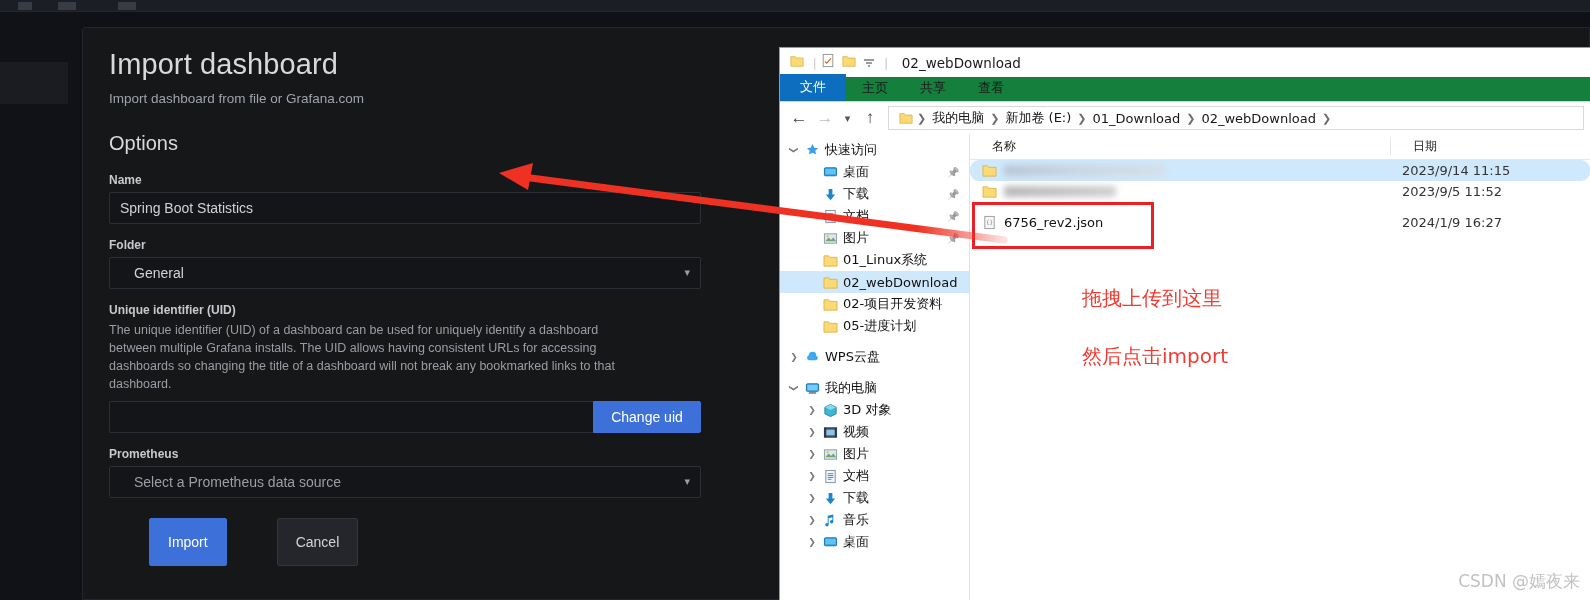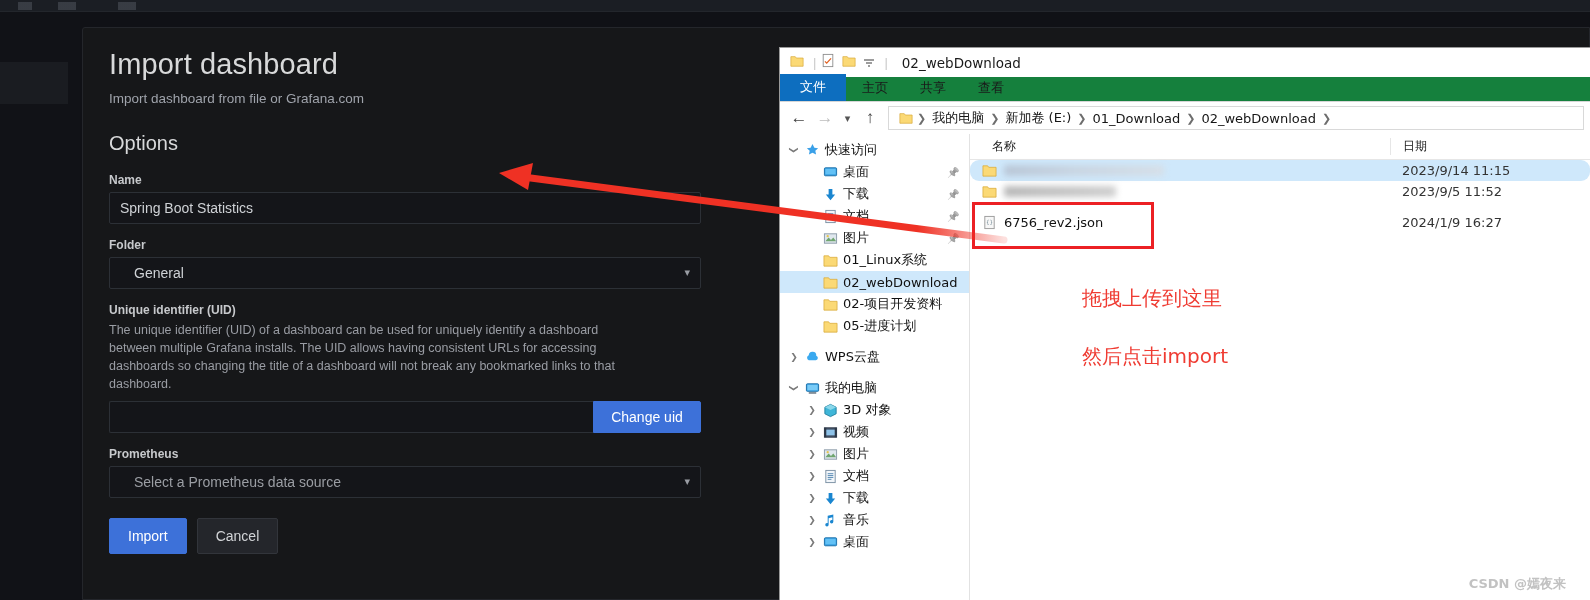--- a/index.html
+++ b/index.html
@@ -32,21 +32,21 @@
     color:#cfd2d6; font-size:14px; padding:0 10px; display:flex; align-items:center;
   }
   .input.placeholder { color:#9b9ea4; }
   .select { position:relative;padding-left:24px; }
   .select .chev { position:absolute; right:10px; top:9px; color:#9a9da4; font-size:11px; line-height:1; }
   .uid-row { display:flex; width:592px; }
   .uid-row .input { width:484px; border-top-right-radius:0; border-bottom-right-radius:0; border-right:none; }
   .btn-changeuid { width:108px; height:32px; background:#3d71d9; color:#fff; font-size:14px;
     display:flex; align-items:center; justify-content:center; border:1px solid #3d71d9; border-radius:0 2px 2px 0; cursor:pointer; }
   .btn-row { display:flex; gap:10px; margin-top:20px; }
-  .btn { height:36px; border-radius:2px; font-size:14px; display:flex; align-items:center; justify-content:center; cursor:pointer; }
+  .btn { height:48px; border-radius:2px; font-size:14px; display:flex; align-items:center; justify-content:center; cursor:pointer;margin-left:40px; }
   .btn-primary { background:#3d71d9; color:#fff; padding:0 18px; border:1px solid #3d71d9; }
   .btn-secondary { background:#24262b; color:#d2d4d7; padding:0 18px; border:1px solid #32353b; }
 
   
   .explorer { position:absolute; left:779px; top:47px; width:811px; height:553px; background:#ffffff;
       border-left:1px solid #9a9a9a; border-top:1px solid #9a9a9a; overflow:hidden; }
   .exp-title { height:29px; display:flex; align-items:center; padding-left:10px; background:#ffffff; }
   .qa-icon { margin-right:7px; }
   .qa-sep { color:#c9c9c9; margin:0 5px 0 2px; font-size:13px; }
   .exp-title-text { font-size:13.5px; color:#1a1a1a; margin-left:9px; font-family:"DejaVu Sans","Liberation Sans",sans-serif; }
@@ -71,37 +71,37 @@
   .tnode .exp-arrow { width:16px; text-align:center; color:#7a7a7a; font-size:9px; flex:none; }
   .tnode .ticon { width:20px; display:flex; align-items:center; justify-content:center; flex:none; }
   .tnode .tlabel { padding-left:3px; }
   .pin { position:absolute; right:9px; color:#9b9b9b; font-size:11px; }
   .tgap { height:9px; }
 
   .filepane { flex:1; position:relative; background:#fff; }
   .colhead { height:26px; display:flex; align-items:center; border-bottom:1px solid #e6e6e6; }
   .colhead .c { font-size:12px; color:#1a1a1a; font-family:"DejaVu Sans","Liberation Sans",sans-serif; cursor:pointer; }
   .c-name { width:420px; padding-left:22px; }
-  .c-date { width:200px; padding-left:12px; border-left:1px solid #e6e6e6; }
+  .c-date { width:200px; padding-left:22px; border-left:1px solid #e6e6e6; }
   .frow { height:21px; display:flex; align-items:center; font-size:13px; color:#111; font-family:"DejaVu Sans","Liberation Sans",sans-serif; cursor:pointer; }
   .frow.sel { background:#cfe8fb;border-radius:9px; }
   .fname { width:420px; padding-left:12px; display:flex; align-items:center; gap:7px; }
   .fdate { width:200px; padding-left:12px; color:#333; }
   .blurname { height:11px; border-radius:2px; filter:blur(3px); }
 
   
   .blur-a { width:160px; background:linear-gradient(90deg,#b9c6d6,#c9d5e2 45%,#d6dfe8); }
   .blur-b { width:112px; background:linear-gradient(90deg,#b8b8b8,#cfcfcf); }
 
   .hl-box { position:absolute; border:3px solid #ec2024; pointer-events:none; }
 
   .ann { position:absolute; color:#ef3b32; font-size:20px; font-family:"DejaVu Sans","Liberation Sans",sans-serif; white-space:nowrap; }
 
-  .watermark { position:absolute; right:24px; bottom:7px; color:#c2c2c2; font-size:13px;
-      font-family:"DejaVu Sans","Liberation Sans",sans-serif;font-weight:bold; }
+  .watermark { position:absolute; right:10px; bottom:7px; color:#c2c2c2; font-size:17px;
+      font-family:"DejaVu Sans","Liberation Sans",sans-serif; }
 
   svg.arrow-layer { position:absolute; left:0; top:0; width:1590px; height:600px; pointer-events:none; }
 </style>
 </head>
 <body>
 
 <div id="root">
 
   <div class="graf-topbar">
     <div class="graf-topbar-ghost"></div>

